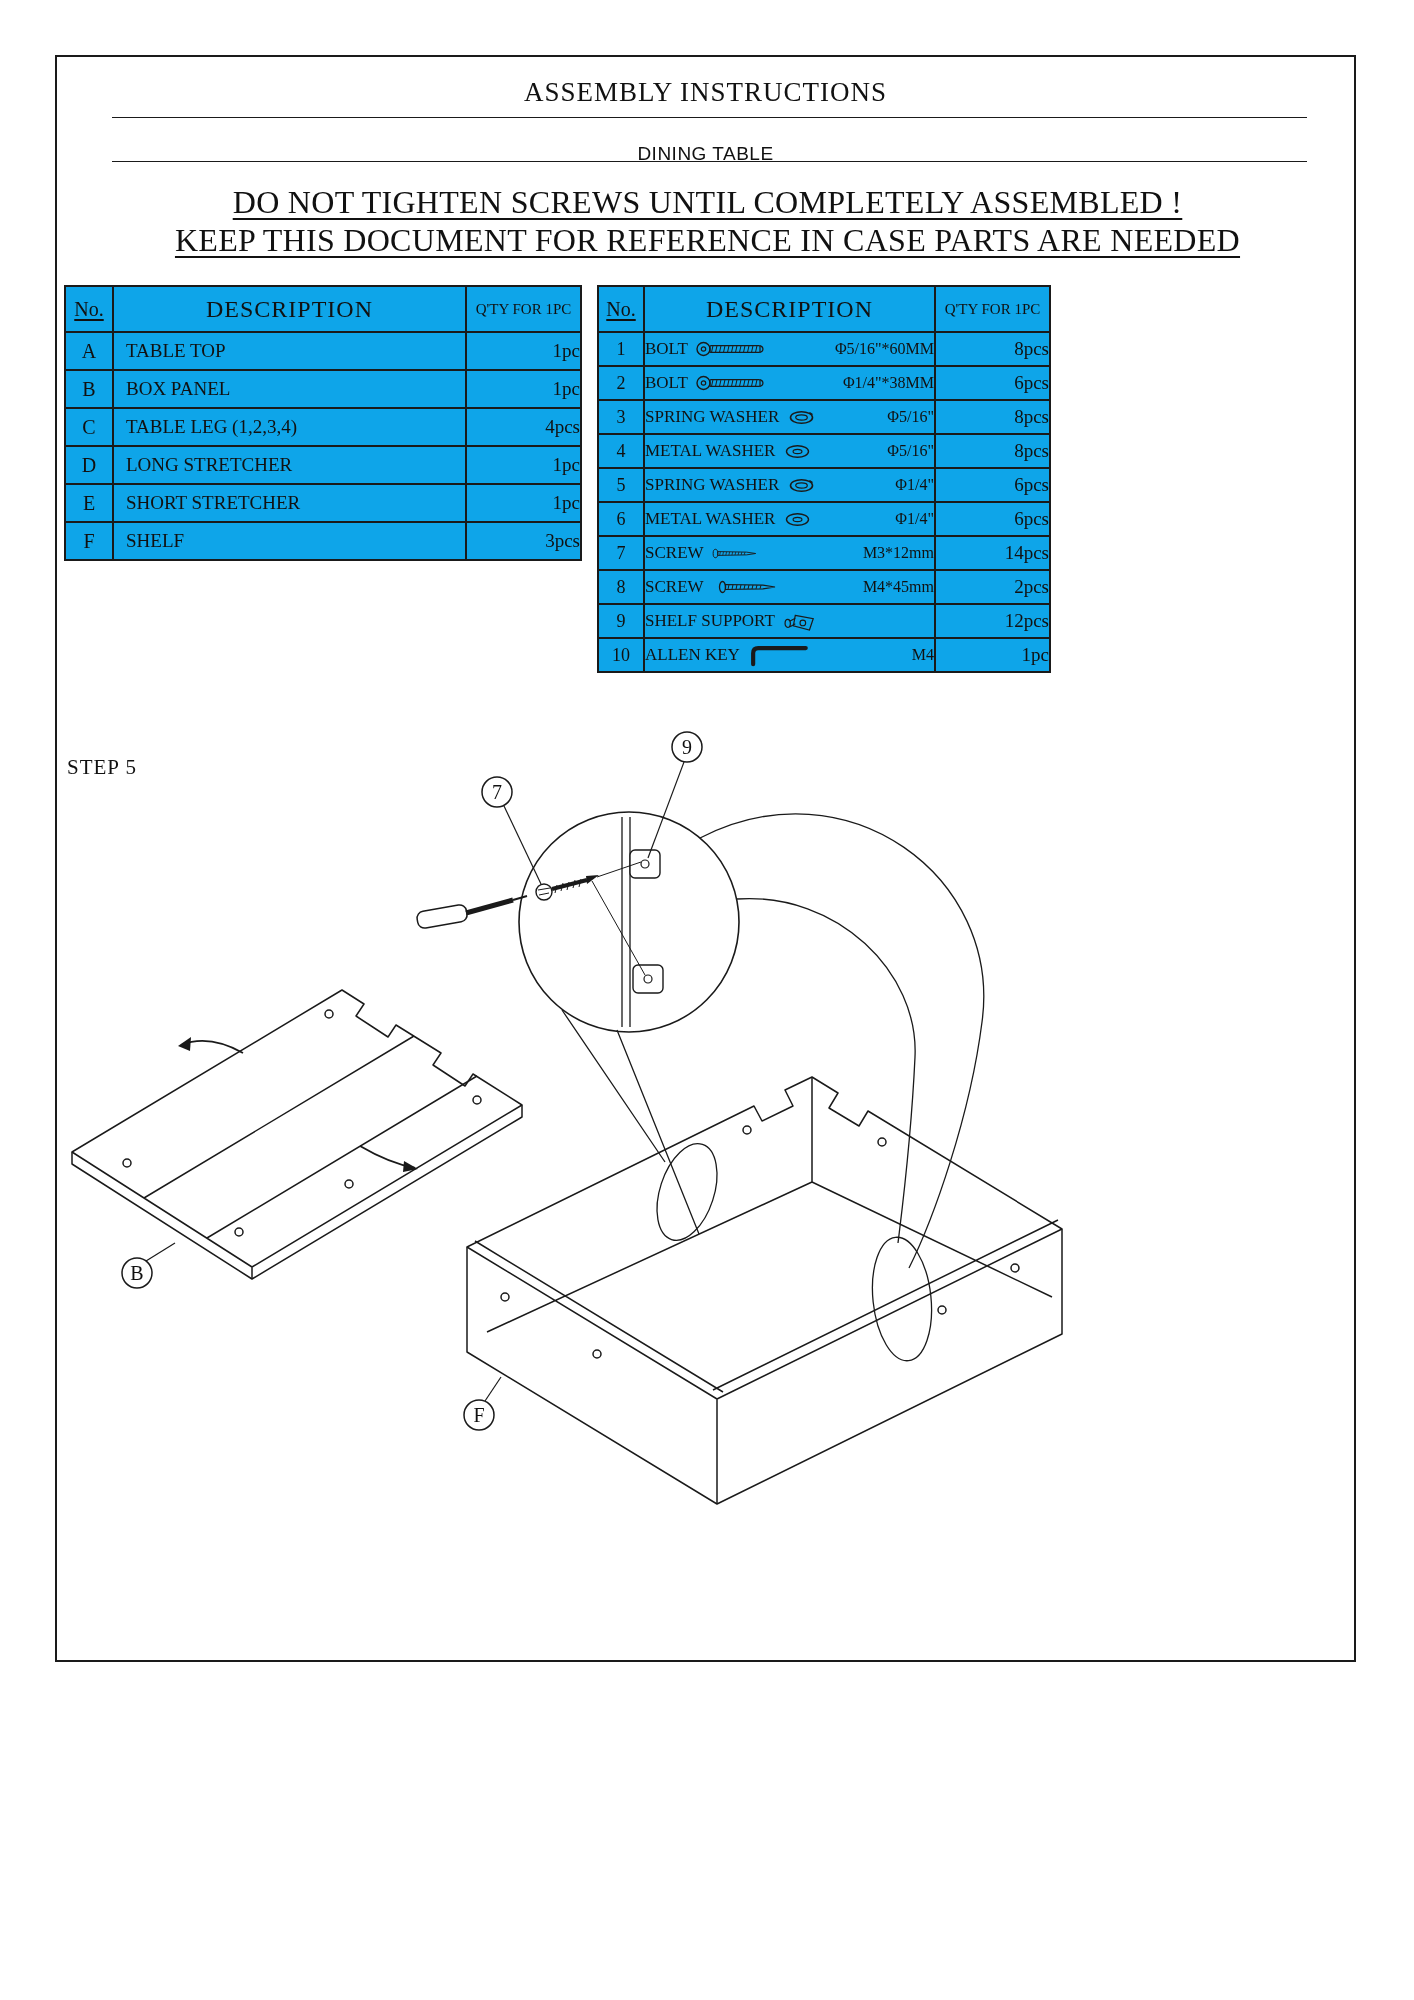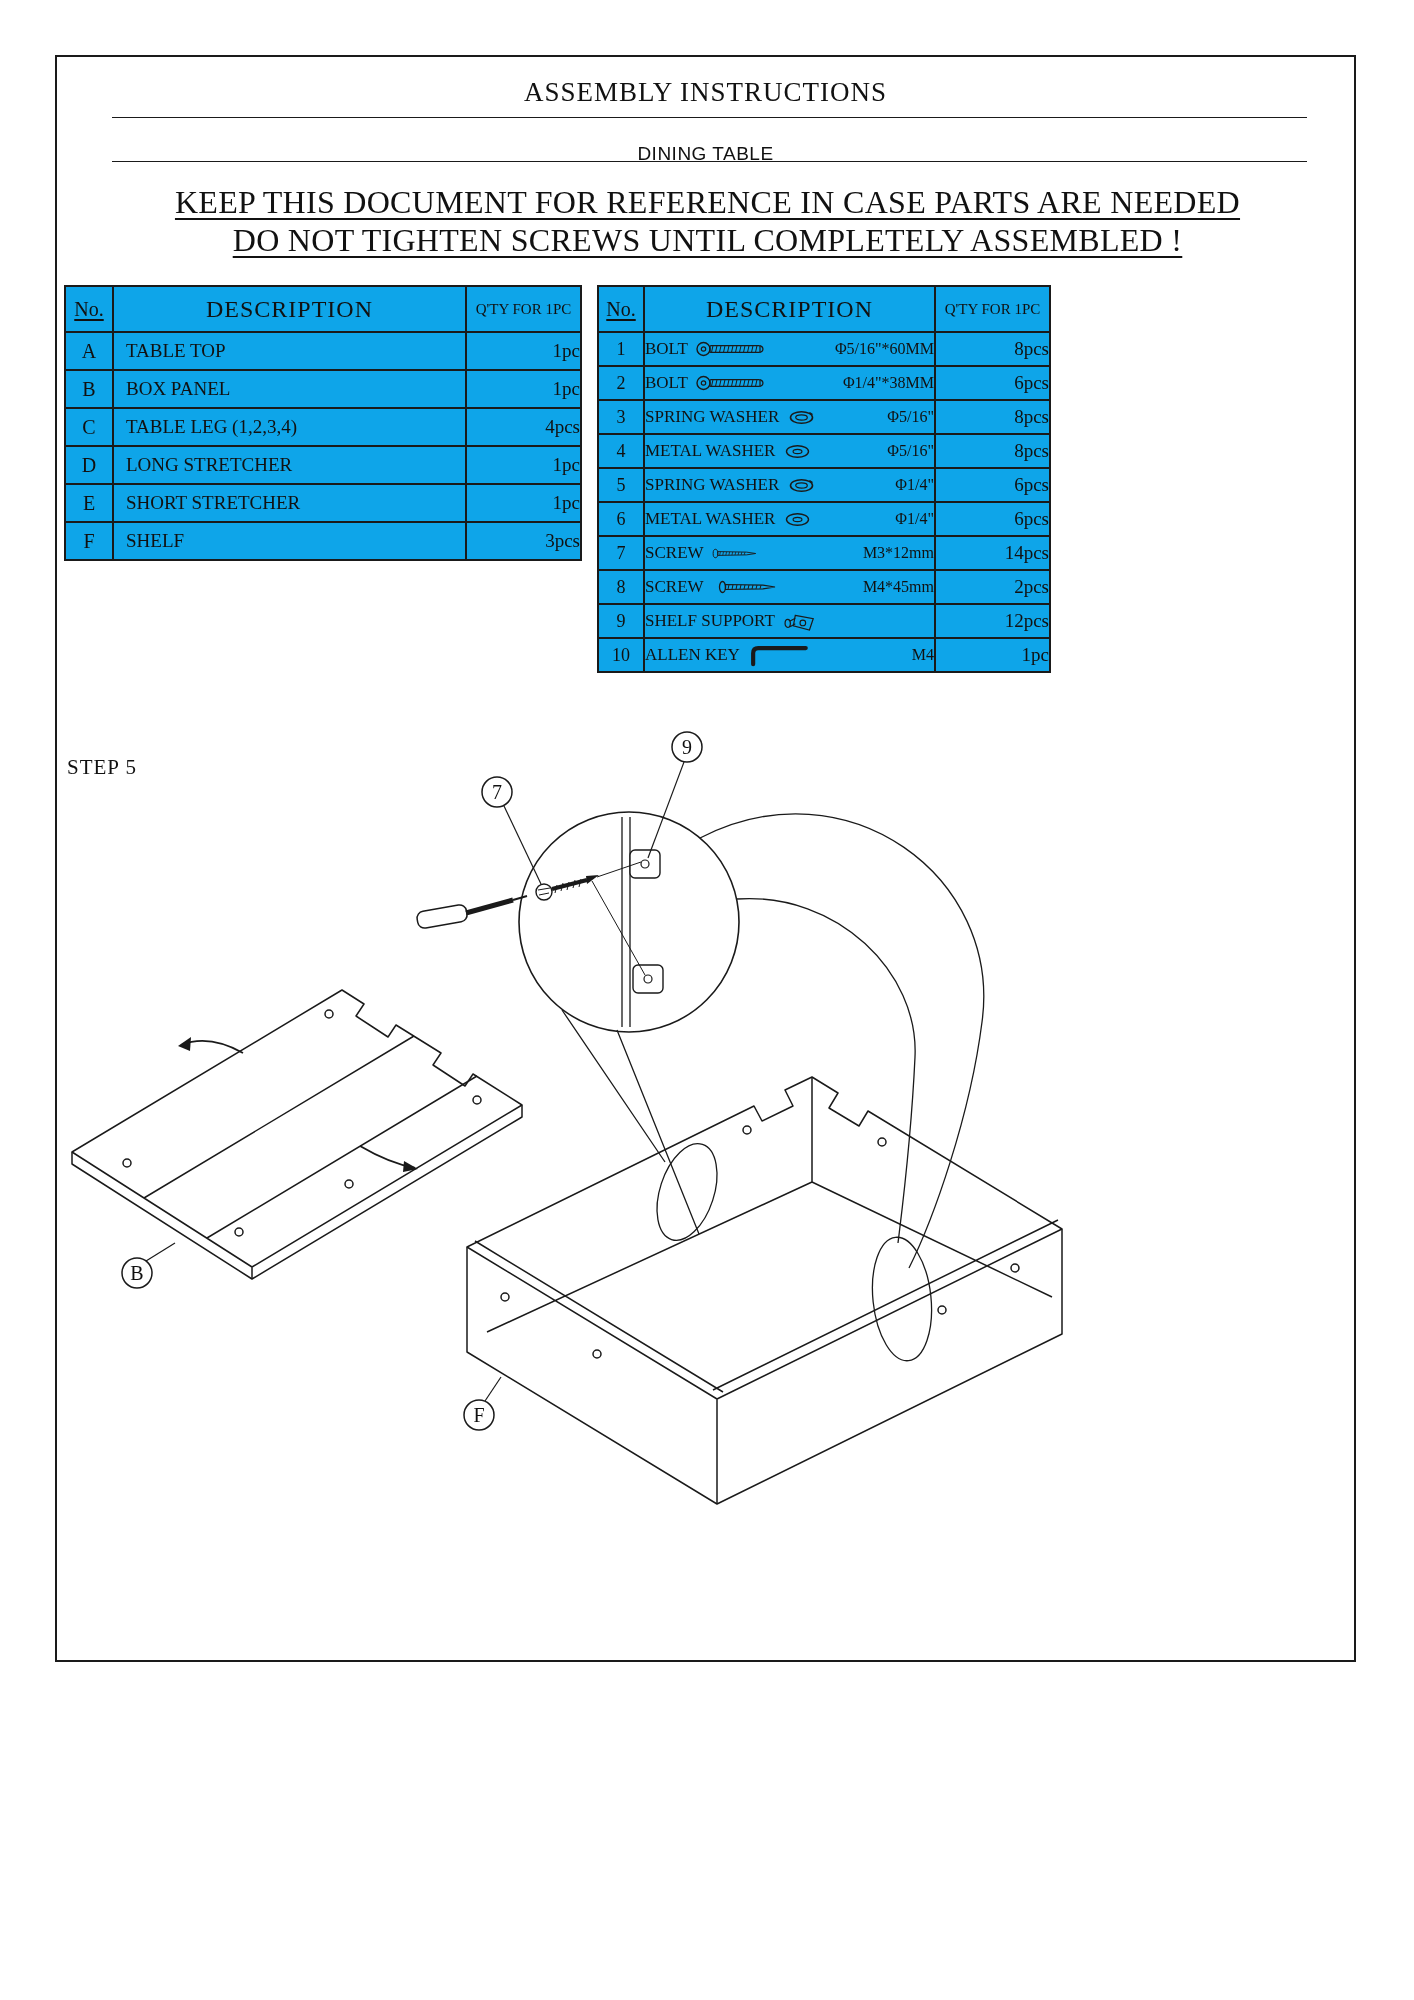--- a/index.html
+++ b/index.html
@@ -92,22 +92,22 @@
 </svg>
 
 <div class="page">
 
   <div class="title">ASSEMBLY INSTRUCTIONS</div>
   <div class="rule rule1"></div>
   <div class="subtitle">DINING TABLE</div>
   <div class="rule rule2"></div>
 
   <div class="warning">
+    <div class="warn-line">DO NOT TIGHTEN SCREWS UNTIL COMPLETELY ASSEMBLED !</div>
     <div class="warn-line">KEEP THIS DOCUMENT FOR REFERENCE IN CASE PARTS ARE NEEDED</div>
-    <div class="warn-line">DO NOT TIGHTEN SCREWS UNTIL COMPLETELY ASSEMBLED !</div>
   </div>
 
   <table class="parts">
     <colgroup>
         <col style="width:48px">
         <col style="width:353px">
         <col style="width:115px">
       </colgroup>
     <thead>
       <tr>

